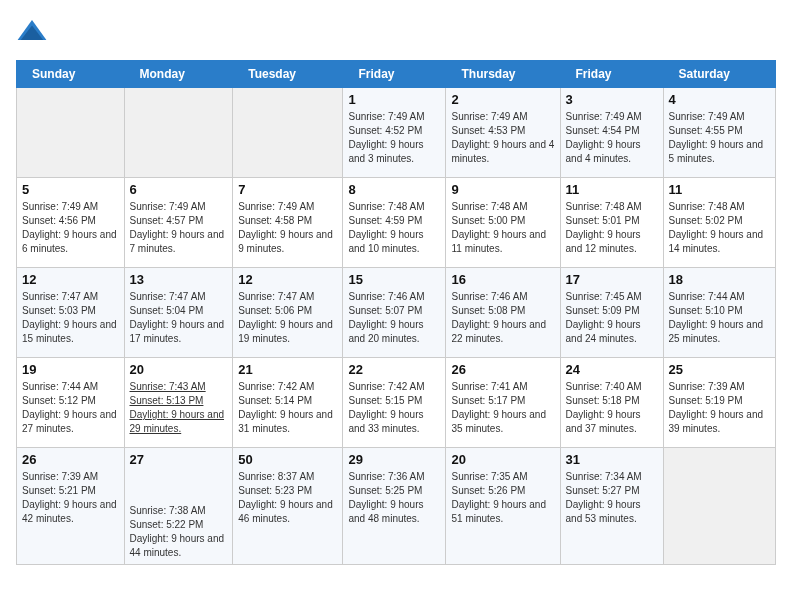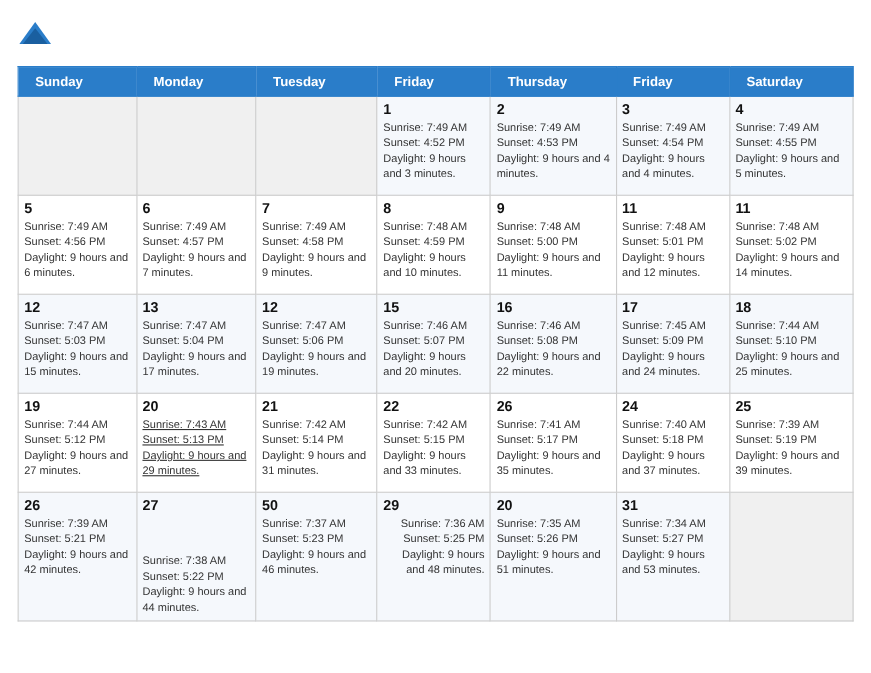--- a/index.html
+++ b/index.html
@@ -288,27 +288,27 @@
 Daylight: 9 hours and 42 minutes.</div>
         </td>
         <td>
           <div class="day-num">27</div>
           <div class="day-info" style="white-space: pre-line; margin-top: 37px;">Sunrise: 7:38 AM
 Sunset: 5:22 PM
 Daylight: 9 hours and 44 minutes.</div>
         </td>
         <td>
           <div class="day-num">50</div>
-          <div class="day-info" style="white-space: pre-line;">Sunrise: 7:37 AM
+          <div class="day-info" style="white-space: pre-line;">Sunrise: 8:37 AM
 Sunset: 5:23 PM
 Daylight: 9 hours and 46 minutes.</div>
         </td>
         <td>
           <div class="day-num">29</div>
-          <div class="day-info" style="white-space: pre-line; text-align: right;">Sunrise: 7:36 AM
+          <div class="day-info" style="white-space: pre-line;">Sunrise: 7:36 AM
 Sunset: 5:25 PM
 Daylight: 9 hours and 48 minutes.</div>
         </td>
         <td>
           <div class="day-num">20</div>
           <div class="day-info" style="white-space: pre-line;">Sunrise: 7:35 AM
 Sunset: 5:26 PM
 Daylight: 9 hours and 51 minutes.</div>
         </td>
         <td>

